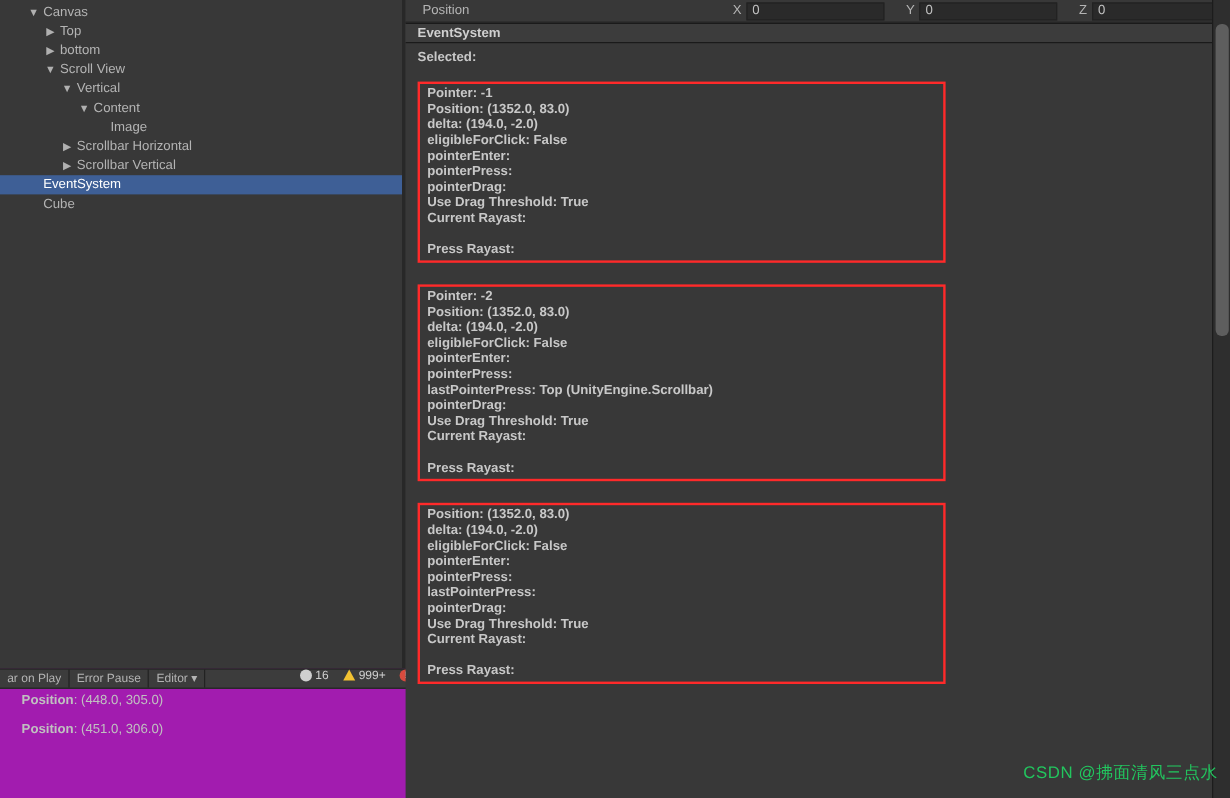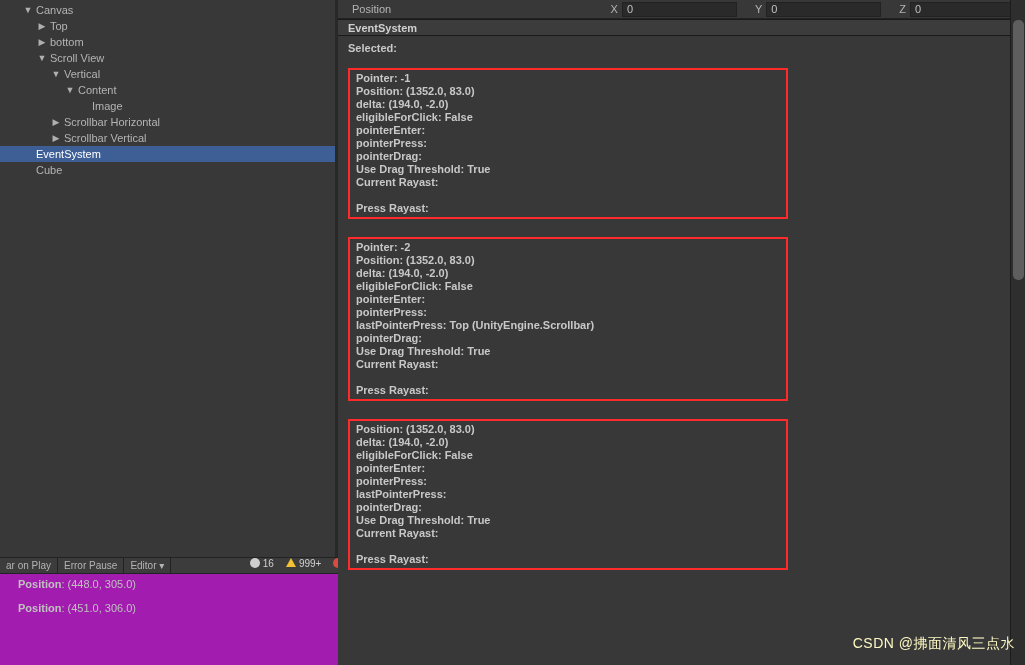--- a/index.html
+++ b/index.html
@@ -107,21 +107,21 @@
     width: 440px;
     font-weight: bold; color: #c8c8c8;
     line-height: 13px;
   }
   .ptr-block .row { white-space: pre; }
   .ptr-block .gap { height: 13px; }
 
   
   .watermark {
     position: absolute; right: 10px; bottom: 12px;
-    color: #fef9c3; font-size: 14px;
+    color: #22c55e; font-size: 14px;
     font-family: "Microsoft YaHei", Arial, sans-serif;
     letter-spacing: 0.5px;
   }
 
   
   .scroll-sliver {
     position: absolute; right: 0; top: 0;
     width: 15px; height: 665px;
     background: #2e2e2e;
     border-left: 1px solid #1c1c1c;

